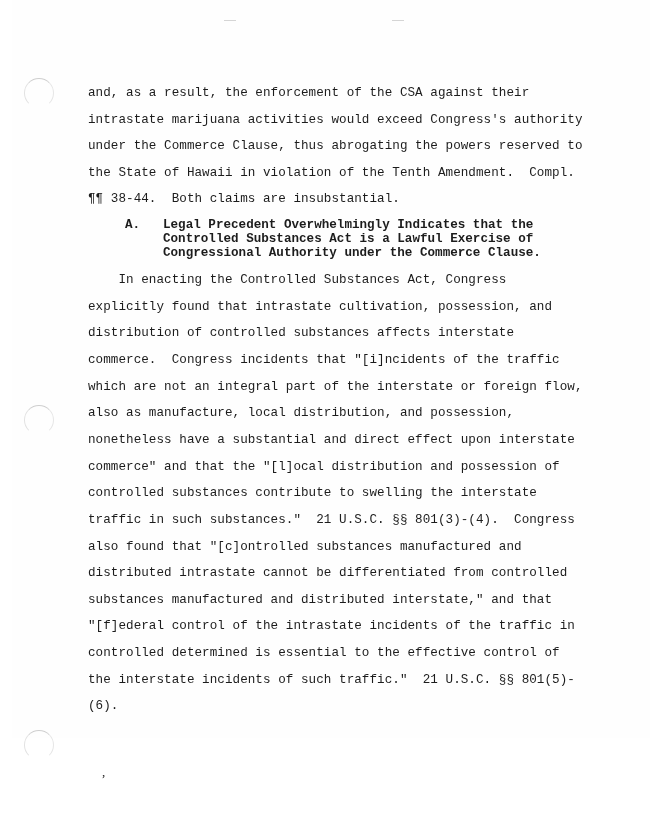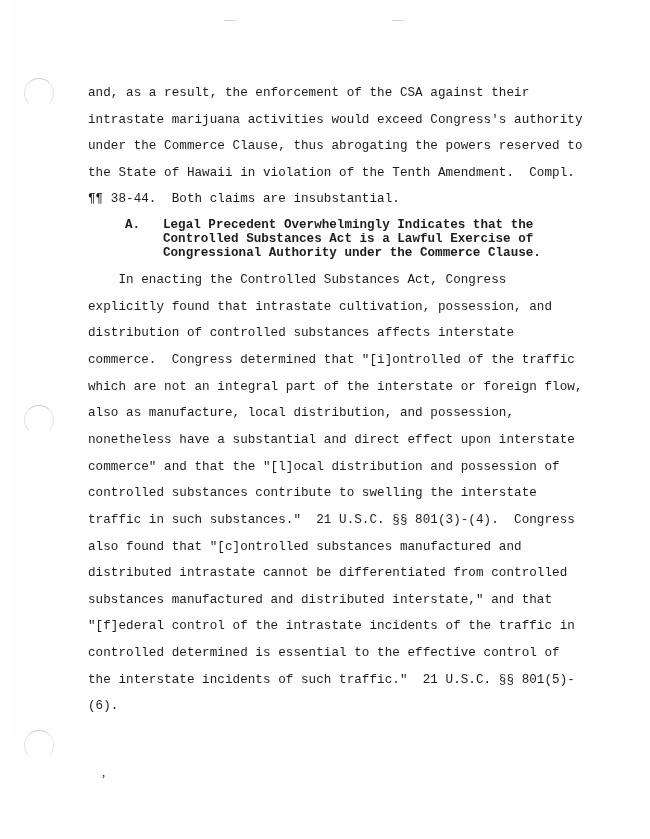--- a/index.html
+++ b/index.html
@@ -52,21 +52,21 @@
     <div class="heading h-label" style="top:218px;">A.</div>
     <div class="heading h-text" style="top:218px;">Legal Precedent Overwhelmingly Indicates that the</div>
     <div class="heading h-text" style="top:232px;">Controlled Substances Act is a Lawful Exercise of</div>
     <div class="heading h-text" style="top:246px;">Congressional Authority under the Commerce Clause.</div>
   </div>
 
   <div id="main-lines">
       <div class="line" style="top: 273px;">    In enacting the Controlled Substances Act, Congress</div>
       <div class="line" style="top: 299.65px;">explicitly found that intrastate cultivation, possession, and</div>
       <div class="line" style="top: 326.3px;">distribution of controlled substances affects interstate</div>
-      <div class="line" style="top: 352.95px;">commerce.  Congress determined that "[i]ontrolled of the traffic</div>
+      <div class="line" style="top: 352.95px;">commerce.  Congress incidents that "[i]ncidents of the traffic</div>
       <div class="line" style="top: 379.6px; text-align: center;">which are not an integral part of the interstate or foreign flow,</div>
       <div class="line" style="top: 406.25px;">also as manufacture, local distribution, and possession,</div>
       <div class="line" style="top: 432.9px;">nonetheless have a substantial and direct effect upon interstate</div>
       <div class="line" style="top: 459.55px;">commerce" and that the "[l]ocal distribution and possession of</div>
       <div class="line" style="top: 486.2px; text-align: right;">controlled substances contribute to swelling the interstate</div>
       <div class="line" style="top: 512.85px;">traffic in such substances."  21 U.S.C. §§ 801(3)-(4).  Congress</div>
       <div class="line" style="top: 539.5px;">also found that "[c]ontrolled substances manufactured and</div>
       <div class="line" style="top: 566.15px;">distributed intrastate cannot be differentiated from controlled</div>
       <div class="line" style="top: 592.8px;">substances manufactured and distributed interstate," and that</div>
       <div class="line" style="top: 619.45px;">"[f]ederal control of the intrastate incidents of the traffic in</div>

